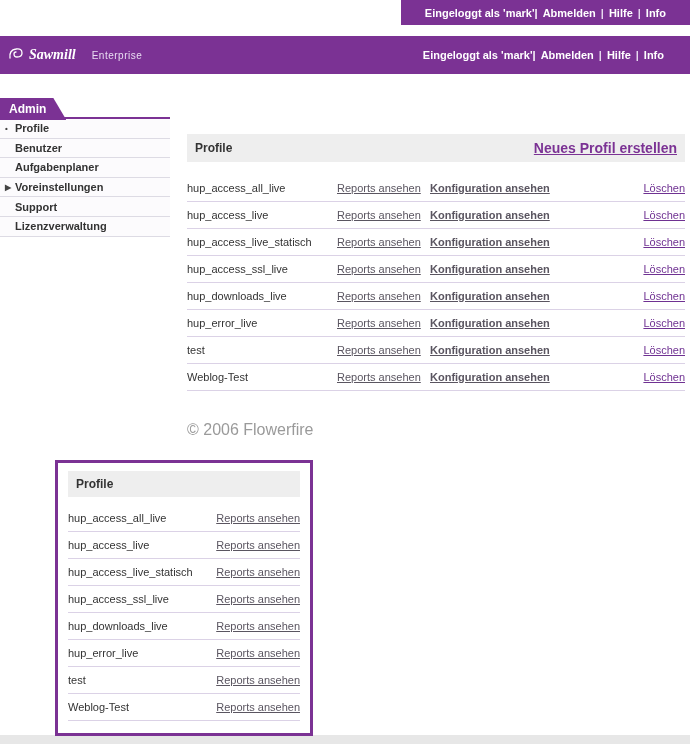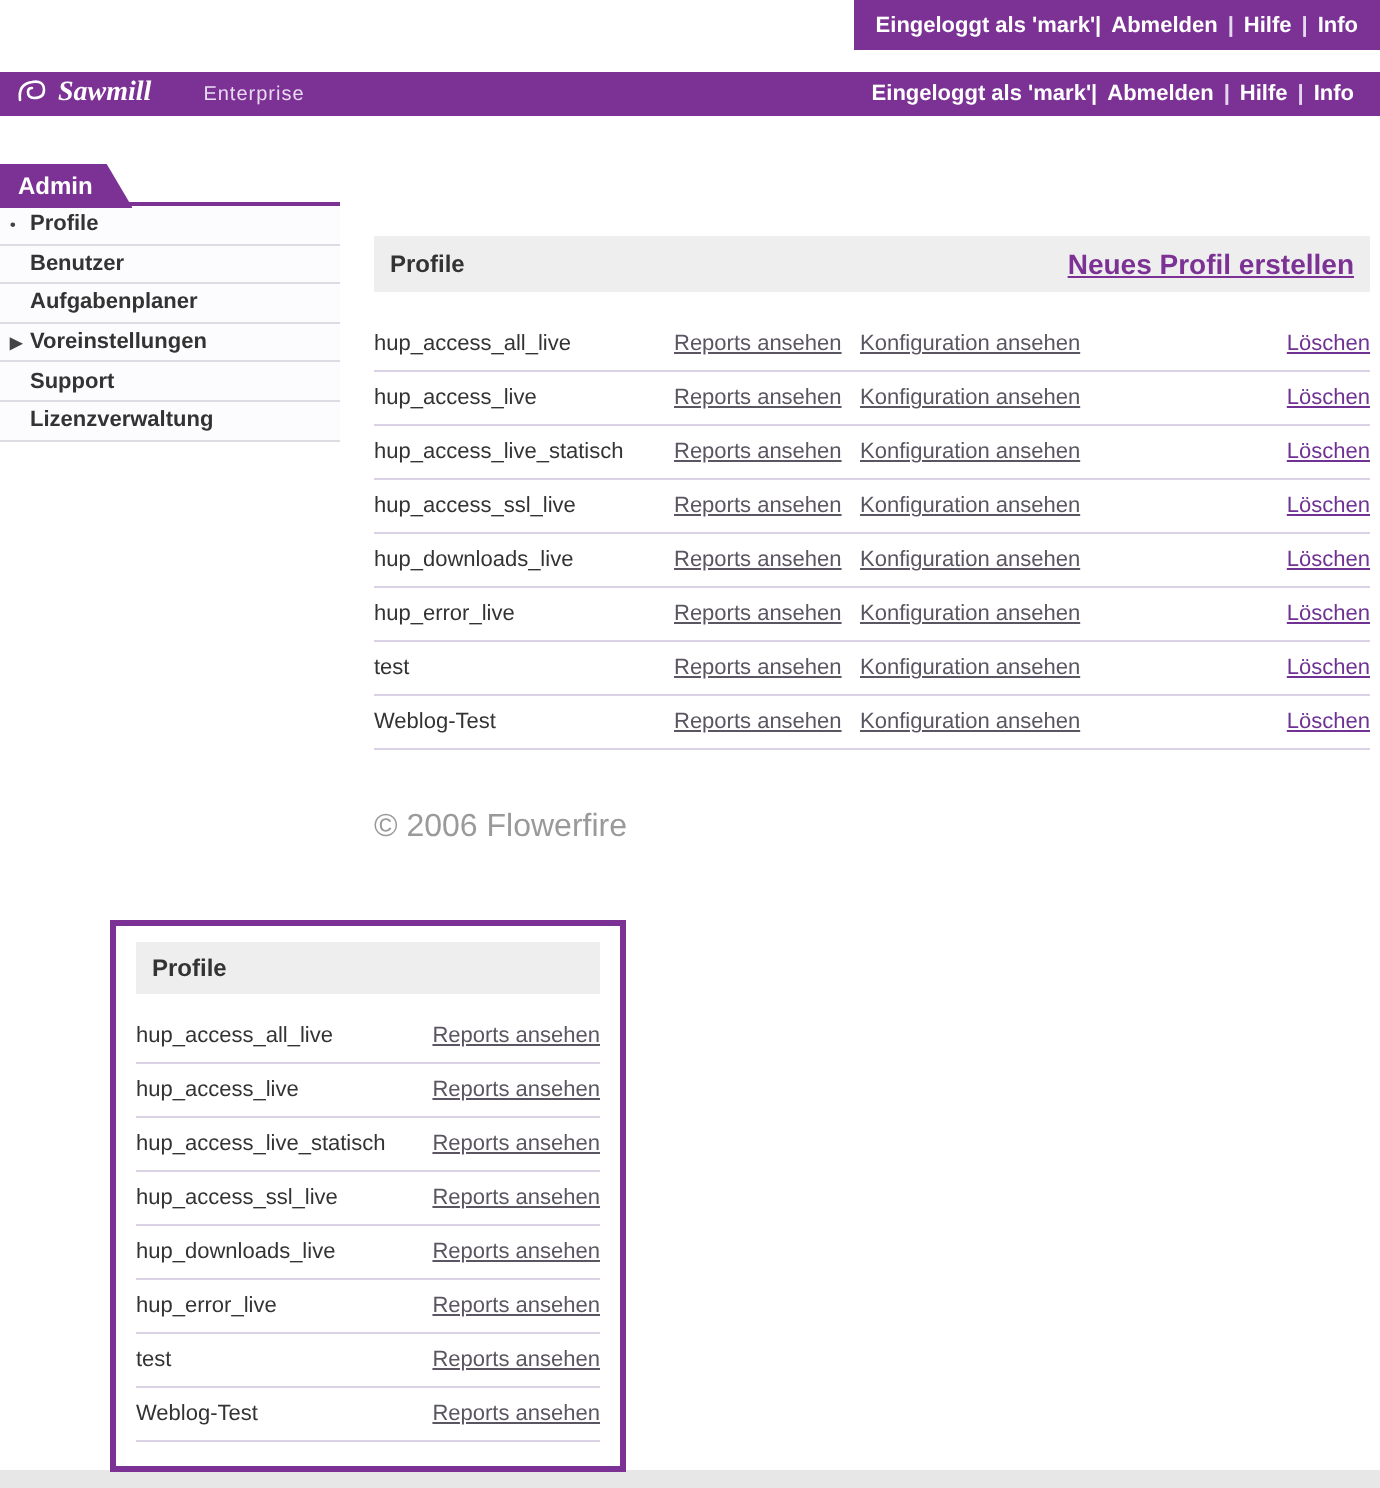--- a/index.html
+++ b/index.html
@@ -2,32 +2,32 @@
 <html><head>
 <meta charset="utf-8">
 <style>
   * { box-sizing: border-box; margin: 0; padding: 0; }
   :root { --purple:#7b3294; --row-border:#dbd2e6; --hdr-bg:#eeeeee; }
   body { font-family:"Liberation Sans", sans-serif; background:#fff; }
   .page { position:relative; width:690px; height:744px; overflow:hidden; background:#fff; }
 
   
   .session-bar { display:flex; align-items:center; gap:5px; background:var(--purple);
-                 color:#fff; font-size:11px; font-weight:bold; height:25px; padding:0 11px; }
+                 color:#fff; font-size:11px; font-weight:bold; height:25px; padding:0 24px; }
   .session-bar a { color:#fff; text-decoration:none; cursor:pointer; }
   .session-bar .sep { color:#e6d8ef; }
   .top-strip { display:flex; justify-content:flex-end; height:25px; background:#fff; }
 
   
-  .brand-bar { margin-top:11px; height:22px; background:var(--purple); display:flex;
+  .brand-bar { margin-top:11px; height:38px; background:var(--purple); display:flex;
                justify-content:space-between; align-items:center; padding:0 2px 0 8px; }
   .brand-bar .session-bar { background:transparent; height:22px; }
   .brand { display:flex; align-items:center; gap:5px; color:#fff; }
   .brand-name { font-family:"Liberation Serif", serif; font-style:italic; font-weight:bold; font-size:14px; }
-  .brand-edition { font-size:10px; letter-spacing:.5px; color:#e9dcf2; margin-left:21px; }
+  .brand-edition { font-size:10px; letter-spacing:.5px; color:#e9dcf2; margin-left:11px; }
 
   
   .tab-row { margin-top:24px; height:19px; }
   .admin-tab { display:inline-block; background:var(--purple); color:#fff; font-size:12px;
                font-weight:bold; padding:4px 20px 4px 9px; cursor:pointer;
                clip-path:polygon(0 0, calc(100% - 13px) 0, 100% 100%, 0 100%); }
 
   
   .content { display:flex; align-items:flex-start; }
   .sidebar { width:170px; border-top:2px solid var(--purple); }
@@ -39,21 +39,21 @@
   .main { flex:1; padding:17px 5px 0 17px; }
   .main-header { background:var(--hdr-bg); display:flex; justify-content:space-between;
                  align-items:center; padding:6px 8px; }
   .main-title { font-size:12px; font-weight:bold; color:#333; }
   .create-link { font-size:14px; font-weight:bold; color:var(--purple); text-decoration:underline; cursor:pointer; }
 
   .profile-table { margin-top:13px; }
   .prow { display:flex; align-items:center; height:27px; border-bottom:1px solid var(--row-border); font-size:11px; }
   .pname { width:150px; color:#333; }
   .pcell-reports { width:93px; }
-  .pcell-config { flex:1; }
+  .pcell-config { flex:1;font-weight:bold; }
   .plink { color:#5a5560; text-decoration:underline; cursor:pointer; }
   .pdelete { margin-left:auto; color:#6f3192; text-decoration:underline; cursor:pointer; }
 
   .footer { margin-top:30px; font-size:16px; color:#9a9a9a; }
 
   
   .inset { position:absolute; left:55px; top:460px; width:258px; background:#fff;
            border:3px solid var(--purple); padding:8px 10px 12px; z-index:2; }
   .inset-header { background:var(--hdr-bg); padding:6px 8px; font-size:12px; font-weight:bold;
                   color:#333; margin-bottom:8px; }

